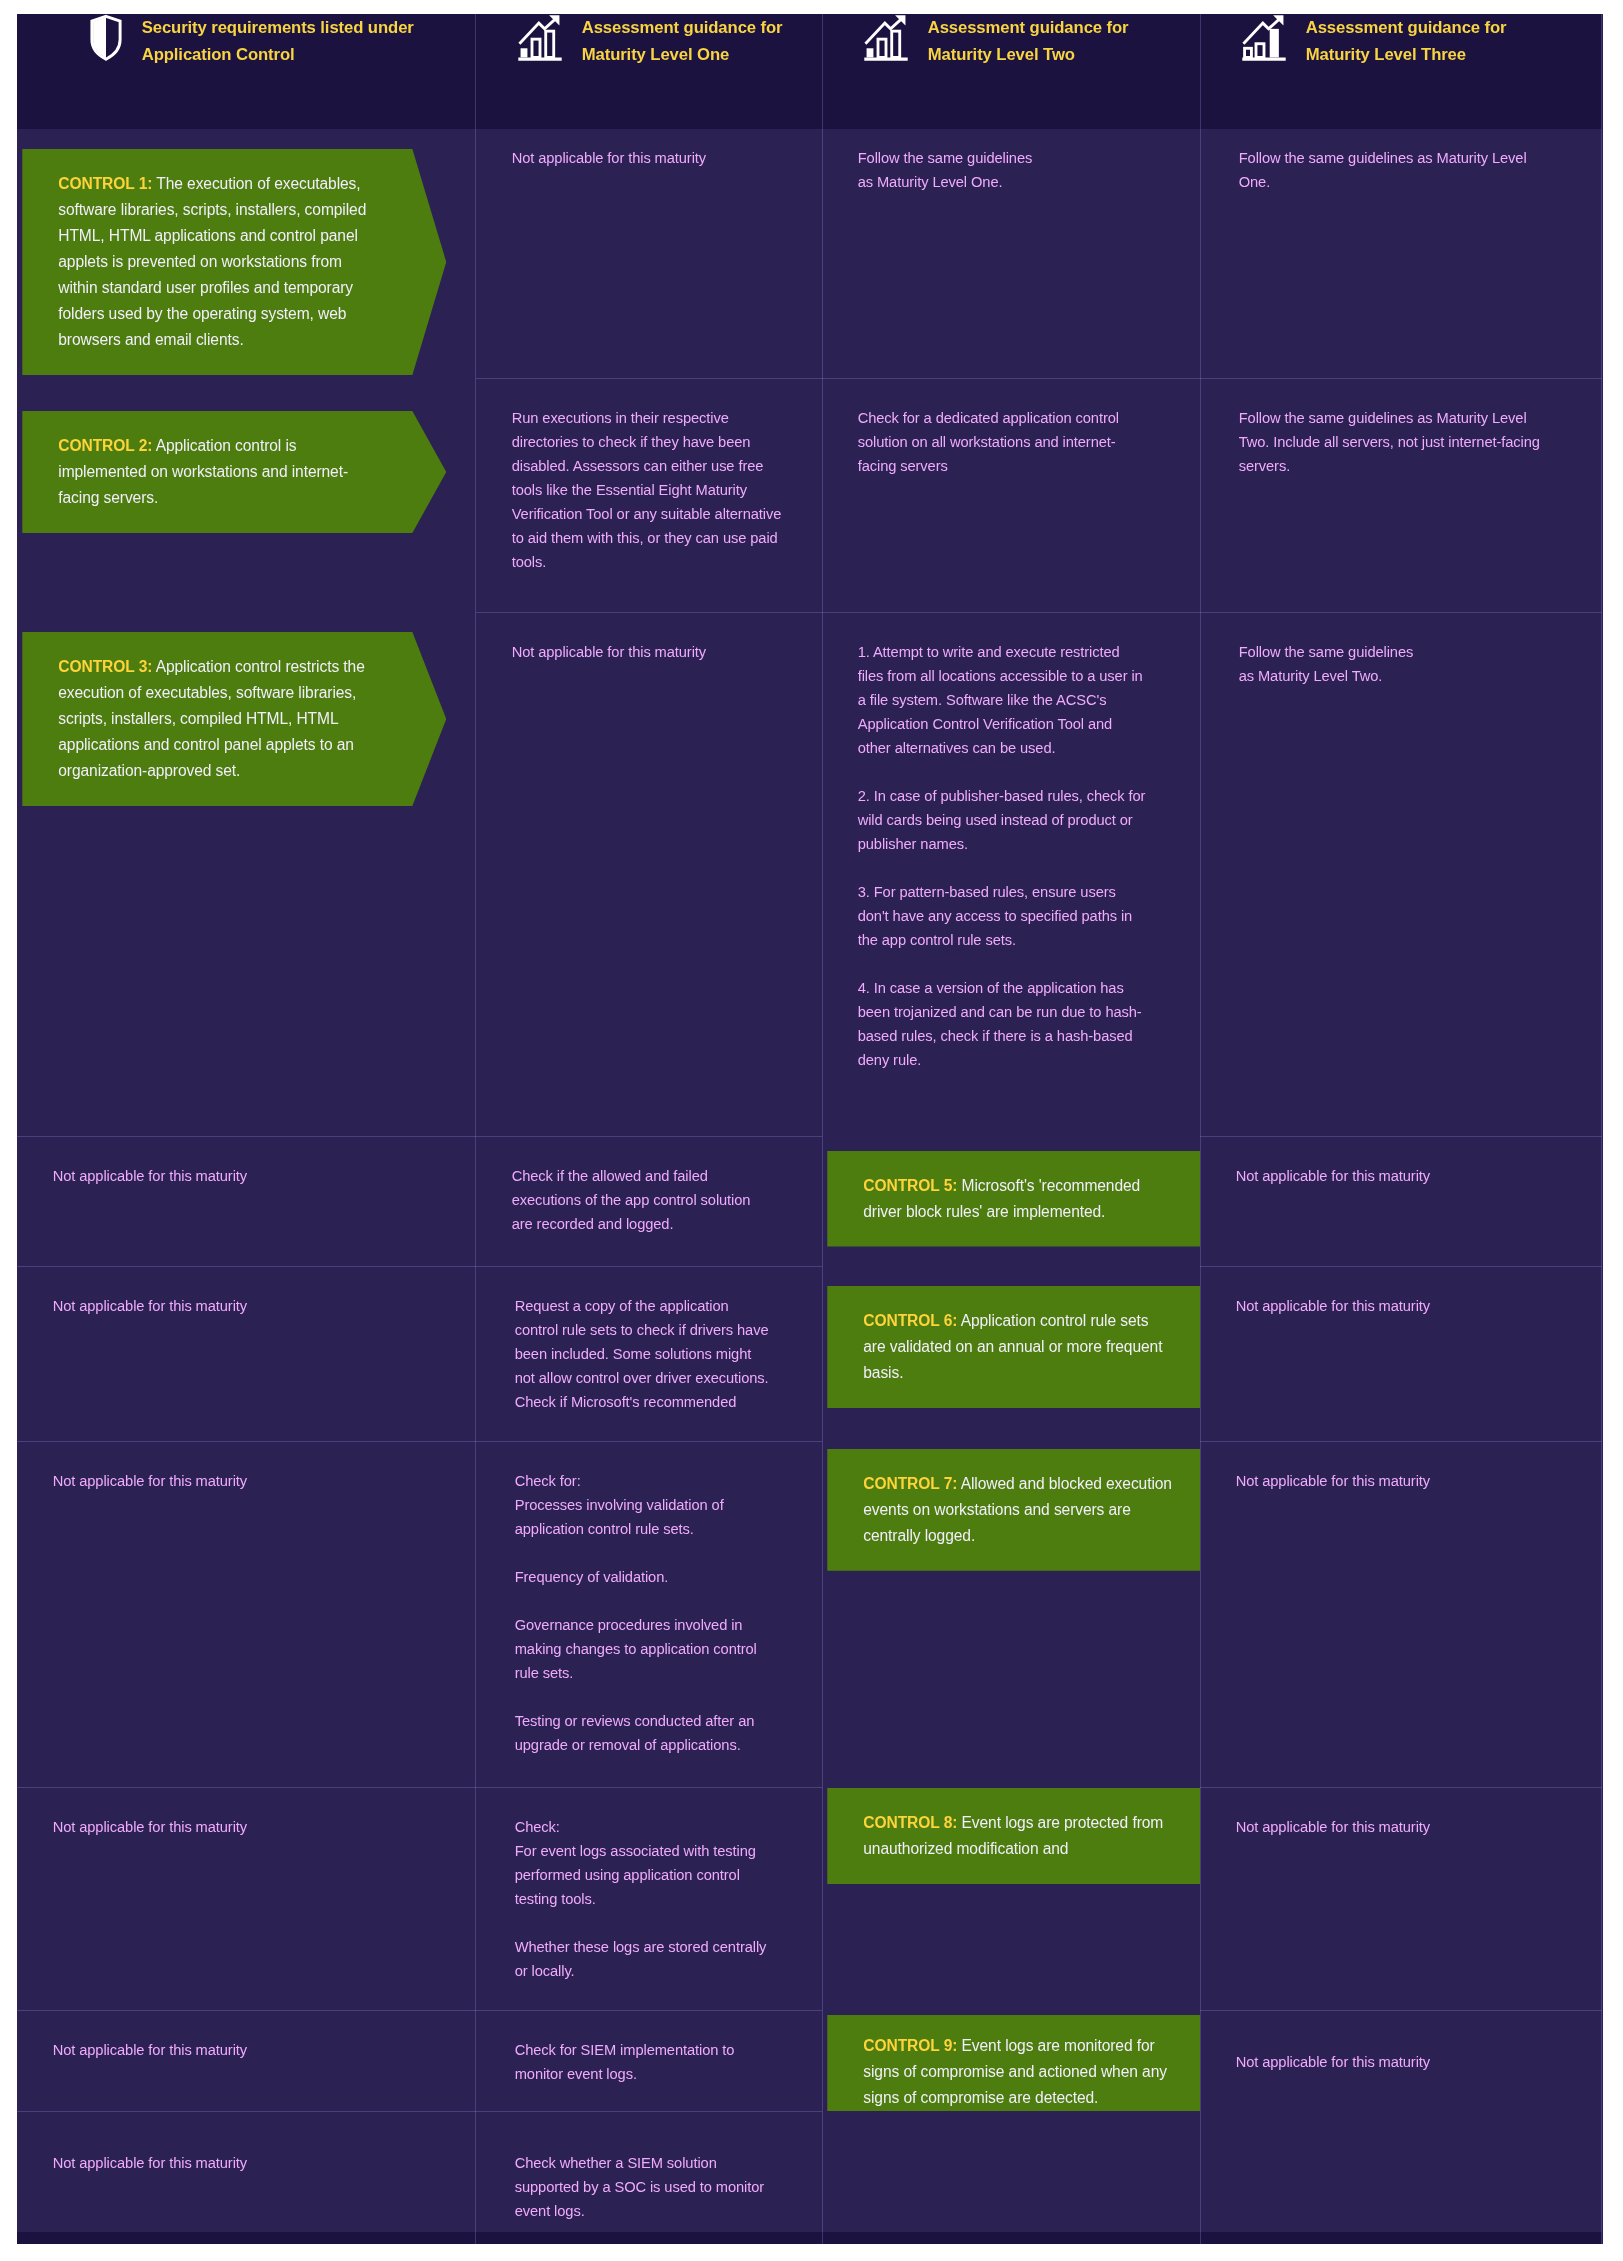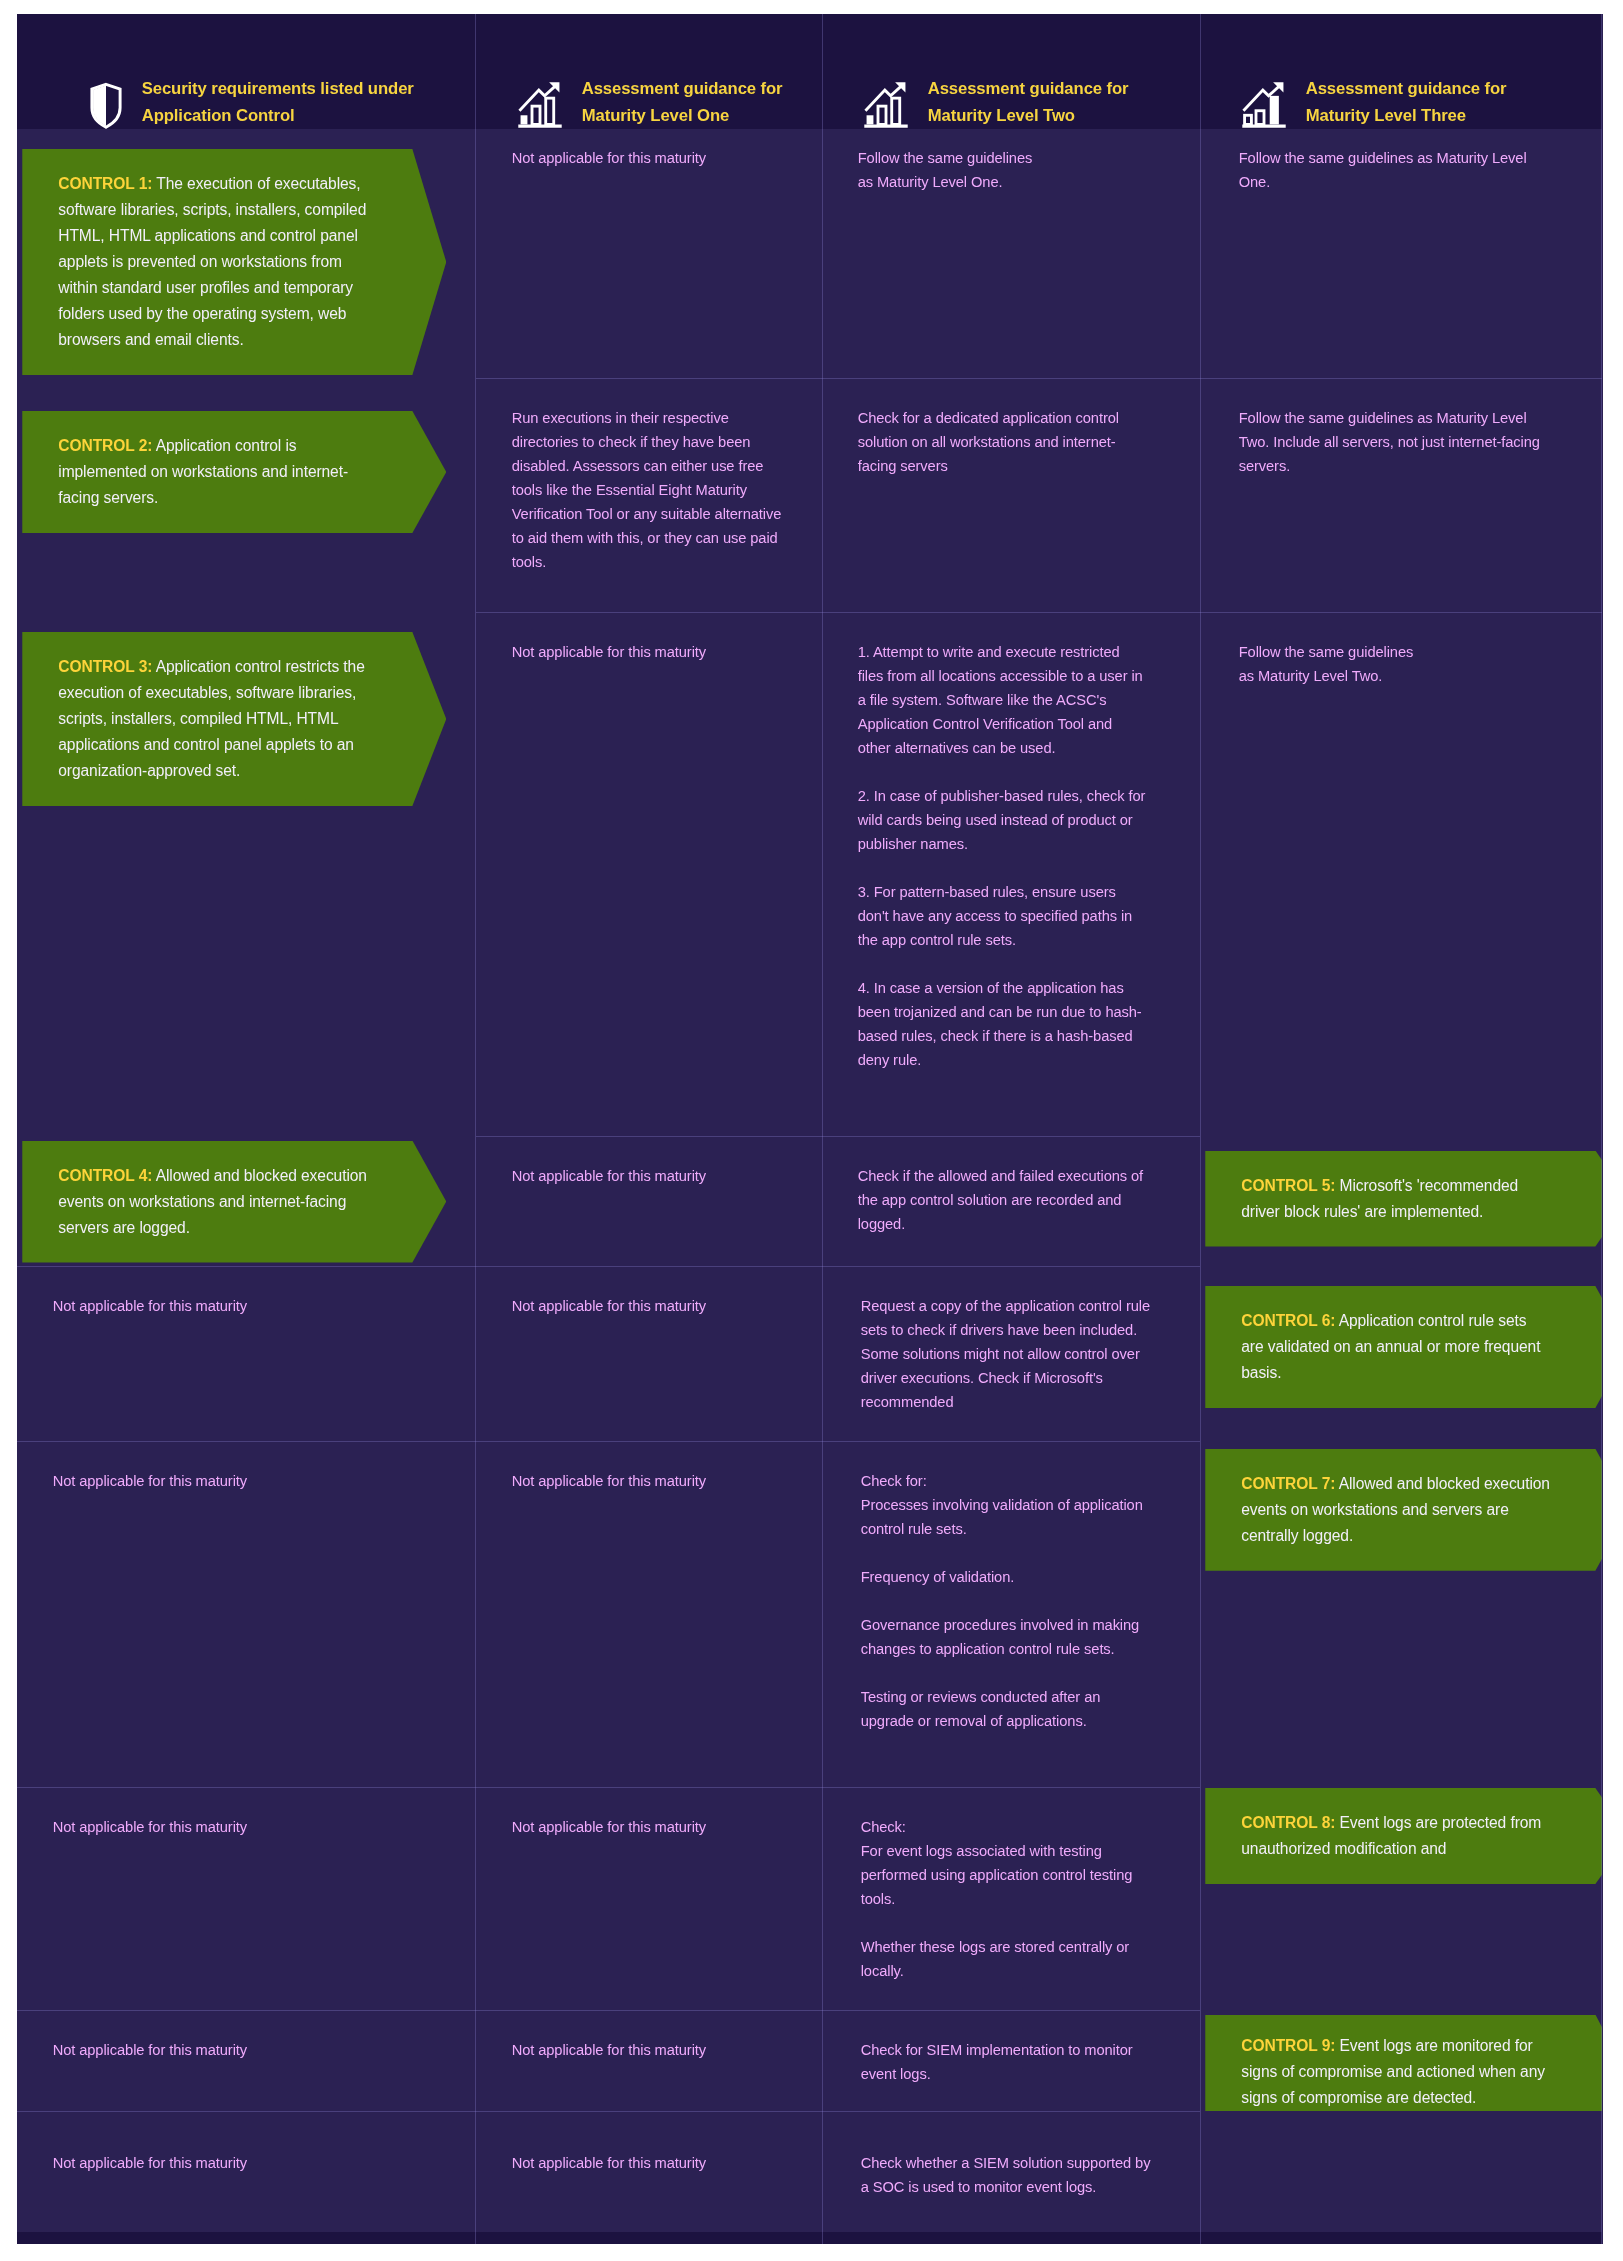--- a/index.html
+++ b/index.html
@@ -4,21 +4,21 @@
 <style>
   html,body{margin:0;padding:0}
   .page{position:relative;width:1623px;height:2261px;background:#ffffff;
         font-family:"Liberation Sans",sans-serif;overflow:hidden}
   .table{position:absolute;left:16.7px;top:14px;width:1586px;background:#2b2153;
          display:grid;
          grid-template-columns:459px 346px 378px 402px;
          grid-template-rows:115px 249px 234px 524px 130px 175px 346px 223px 101px 121px 12.2px}
   .vline{position:absolute;top:0;bottom:0;width:1.1px;background:rgba(140,130,212,.32);
          z-index:6;pointer-events:none}
-  .hcell{background:#1c1240;display:flex;align-items:flex-end;padding-left:40px}
+  .hcell{background:#1c1240;display:flex;align-items:flex-start;padding-left:40px}
   .hcell.h1{padding-left:71px}
   .icon{flex:0 0 auto;margin-right:18px;display:flex}
   .htext{color:#f7d440;font-weight:bold;font-size:16.7px;line-height:27px;letter-spacing:-0.1px}
   .h1 .htext{max-width:289px}
   .hcell:not(.h1) .htext{max-width:250px}
   .ccell{position:relative;overflow:hidden}
   .arrow{margin-left:5.6px;margin-top:20px;width:424px;box-sizing:border-box;background:#4d7c0f;
          clip-path:polygon(0 0,92% 0,100% 50%,92% 100%,0 100%);
          padding:22px 78px 22px 36px}
   .ccell.r2 .arrow{margin-top:33px}
@@ -140,25 +140,20 @@
 
 3. For pattern-based rules, ensure users don't have any access to specified paths in the app control rule sets.
 
 4. In case a version of the application has been trojanized and can be run due to hash-based rules, check if there is a hash-based deny rule.</p>
       </div>
     <div class="gcell g3 bt">
         <p class="gtext">Follow the same guidelines
 as Maturity Level Two.</p>
       </div>
 
-    <div class="ccell r4">
-      <div class="arrow">
-        <p class="ctext"><span class="clabel">CONTROL 4:</span> <span>Allowed and blocked execution events on workstations and internet-facing servers are logged.</span></p>
-      </div>
-    </div>
     <div class="gcell g1 bt">
         <p class="gtext">Not applicable for this maturity</p>
       </div>
     <div class="gcell g2 bt">
         <p class="gtext">Check if the allowed and failed executions of the app control solution are recorded and logged.</p>
       </div>
 
     <div class="ccell r5">
       <div class="arrow">
         <p class="ctext"><span class="clabel">CONTROL 5:</span> <span>Microsoft's 'recommended driver block rules' are implemented.</span></p>

